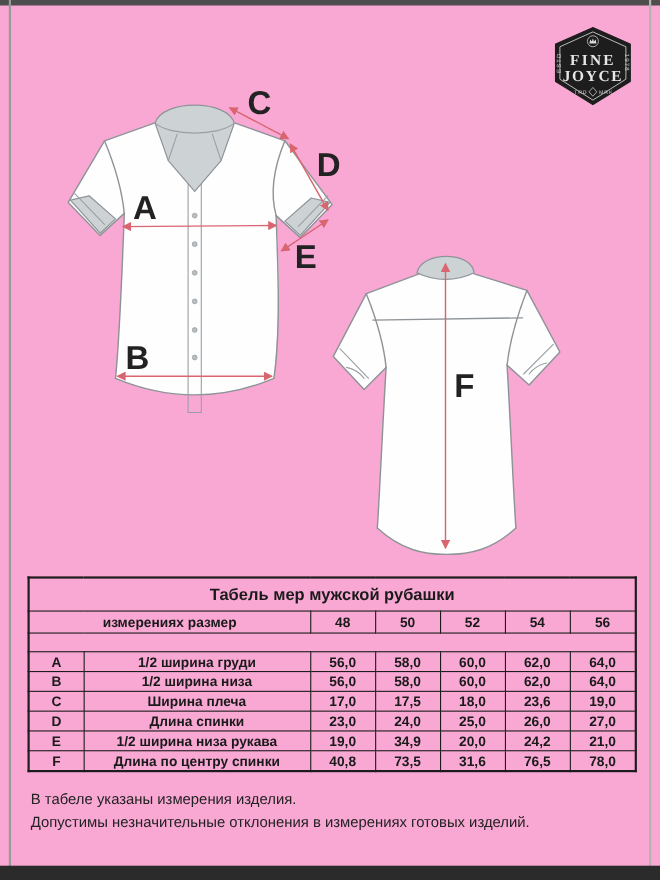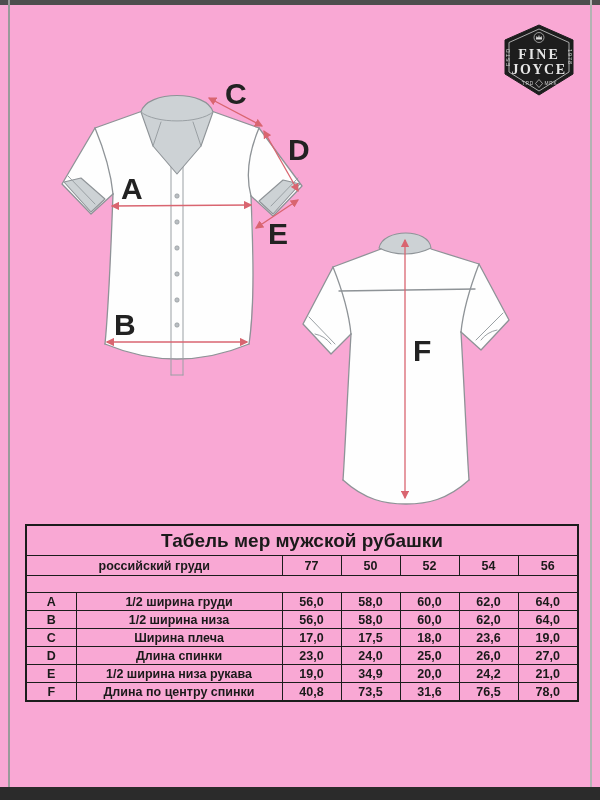--- a/index.html
+++ b/index.html
@@ -14,21 +14,21 @@
   .badge{position:absolute;left:497px;top:24px;width:84px;height:72px;}
 
   .front-shirt{position:absolute;left:55px;top:78px;width:260px;height:312px;}
   .back-shirt{position:absolute;left:295px;top:222px;width:240px;height:292px;}
 
   .size-table{position:absolute;left:25px;top:524px;width:554px;border-collapse:collapse;
     table-layout:fixed;color:#1a1a1a;}
   .size-table td{border:1px solid #1c1c1c;text-align:center;vertical-align:middle;
     font-size:12.5px;font-weight:700;padding:0 2px;overflow:hidden;white-space:nowrap;}
   .size-table{border:2px solid #1c1c1c;}
-  .size-table tr.r-title td{font-size:19px;height:29px;}
+  .size-table tr.r-title td{font-size:15px;height:29px;}
   .size-table tr.r-head td{height:19px;}
   .size-table tr.r-spacer td{height:16px;border-left:none;border-right:none;}
   .size-table tr.r-data td{height:17px;}
 
   .notes{position:absolute;left:28px;top:716px;width:540px;color:#222;
     font-size:13.5px;line-height:21px;font-weight:400;}
   .notes div{margin:0;}
 
   svg text.m-label{font-family:"Liberation Sans",sans-serif;font-weight:600;fill:#222;font-size:30px;}
   svg .outline{fill:none;stroke:#8e9397;stroke-width:1.3;stroke-linejoin:round;stroke-linecap:round;}
@@ -158,22 +158,22 @@
         <col style="width:59px">
         <col style="width:59px">
       <col style="width:59px">
         <col style="width:60px">
     </colgroup>
     <tbody>
         <tr class="r-title">
           <td colspan="7">Табель мер мужской рубашки</td>
         </tr>
         <tr class="r-head">
-          <td colspan="2">российский груди</td>
-          <td>77</td>
+          <td colspan="2">измерениях размер</td>
+          <td>48</td>
           <td>50</td>
           <td>52</td>
           <td>54</td>
           <td>56</td>
         </tr>
         <tr class="r-spacer">
           <td colspan="7"></td>
         </tr>
         <tr class="r-data">
           <td>A</td>
@@ -225,15 +225,19 @@
           <td>Длина по центру спинки</td>
           <td>40,8</td>
           <td>73,5</td>
           <td>31,6</td>
           <td>76,5</td>
           <td>78,0</td>
         </tr>
       </tbody>
   </table>
 
+  <div class="notes">
+    <div>В табеле указаны измерения изделия.</div>
+    <div>Допустимы незначительные отклонения в измерениях готовых изделий.</div>
+  </div>
 
   <div class="edge edge-bottom"></div>
 </div>
 
 </body></html>

